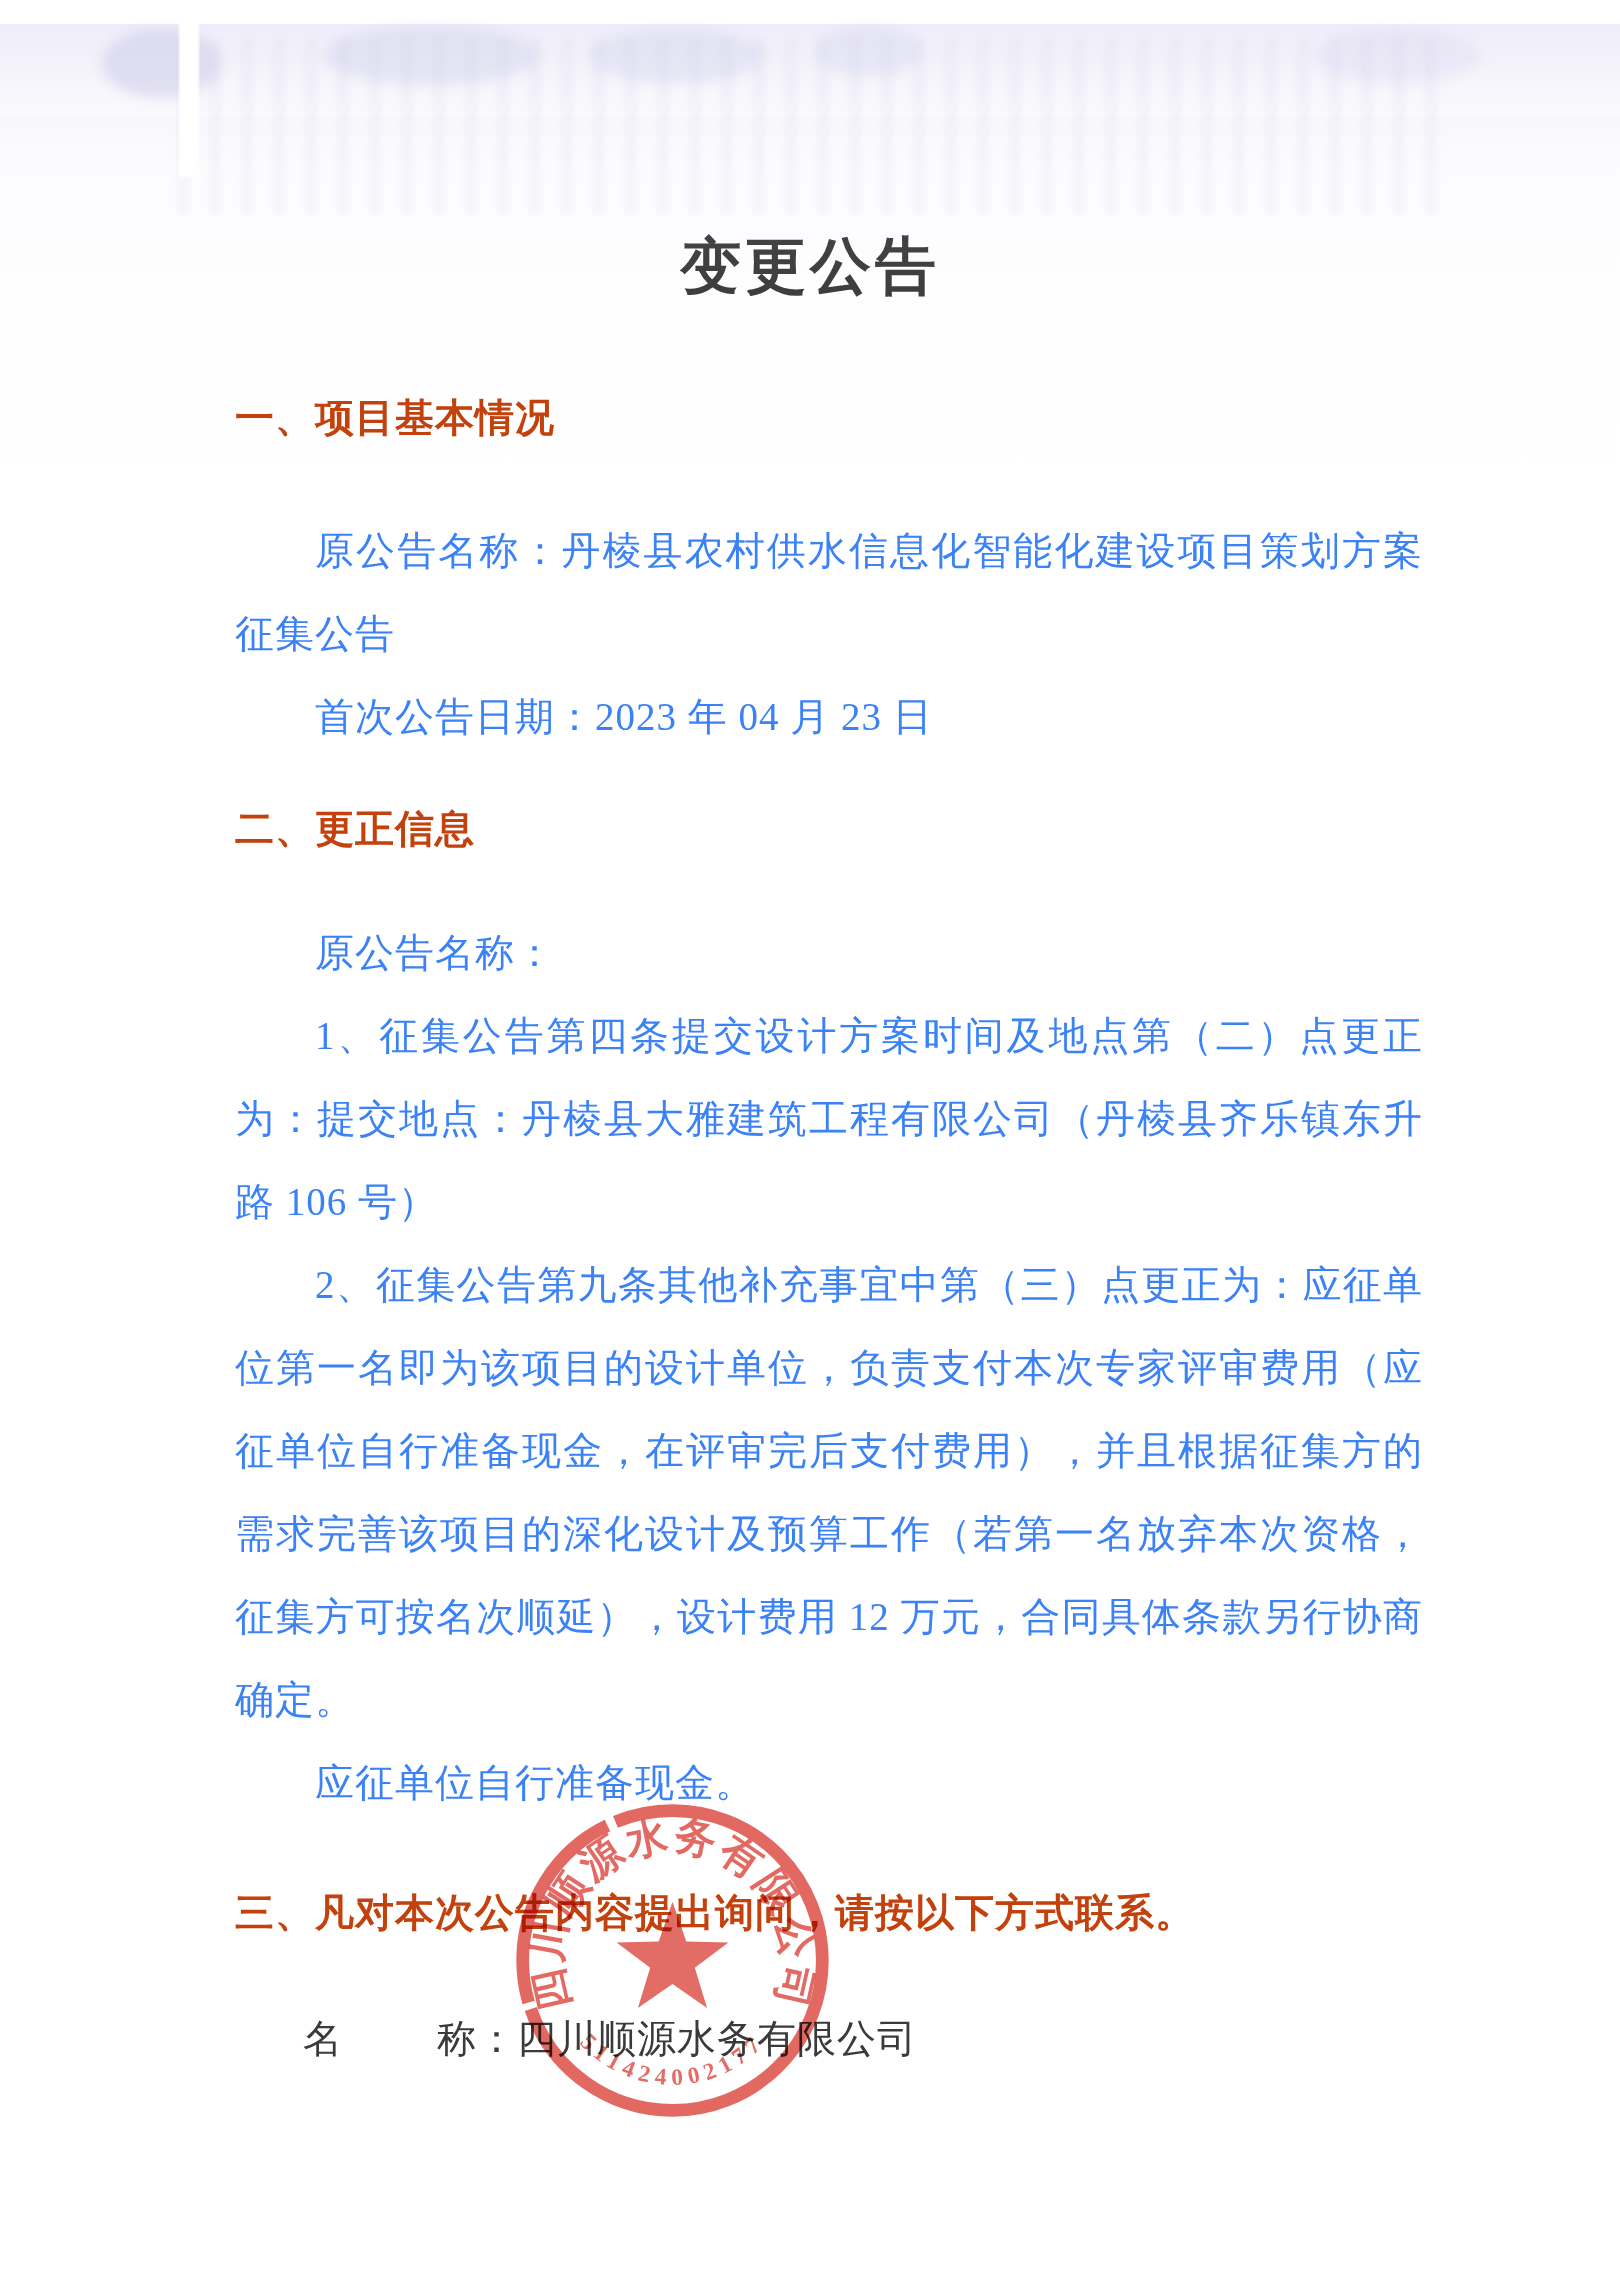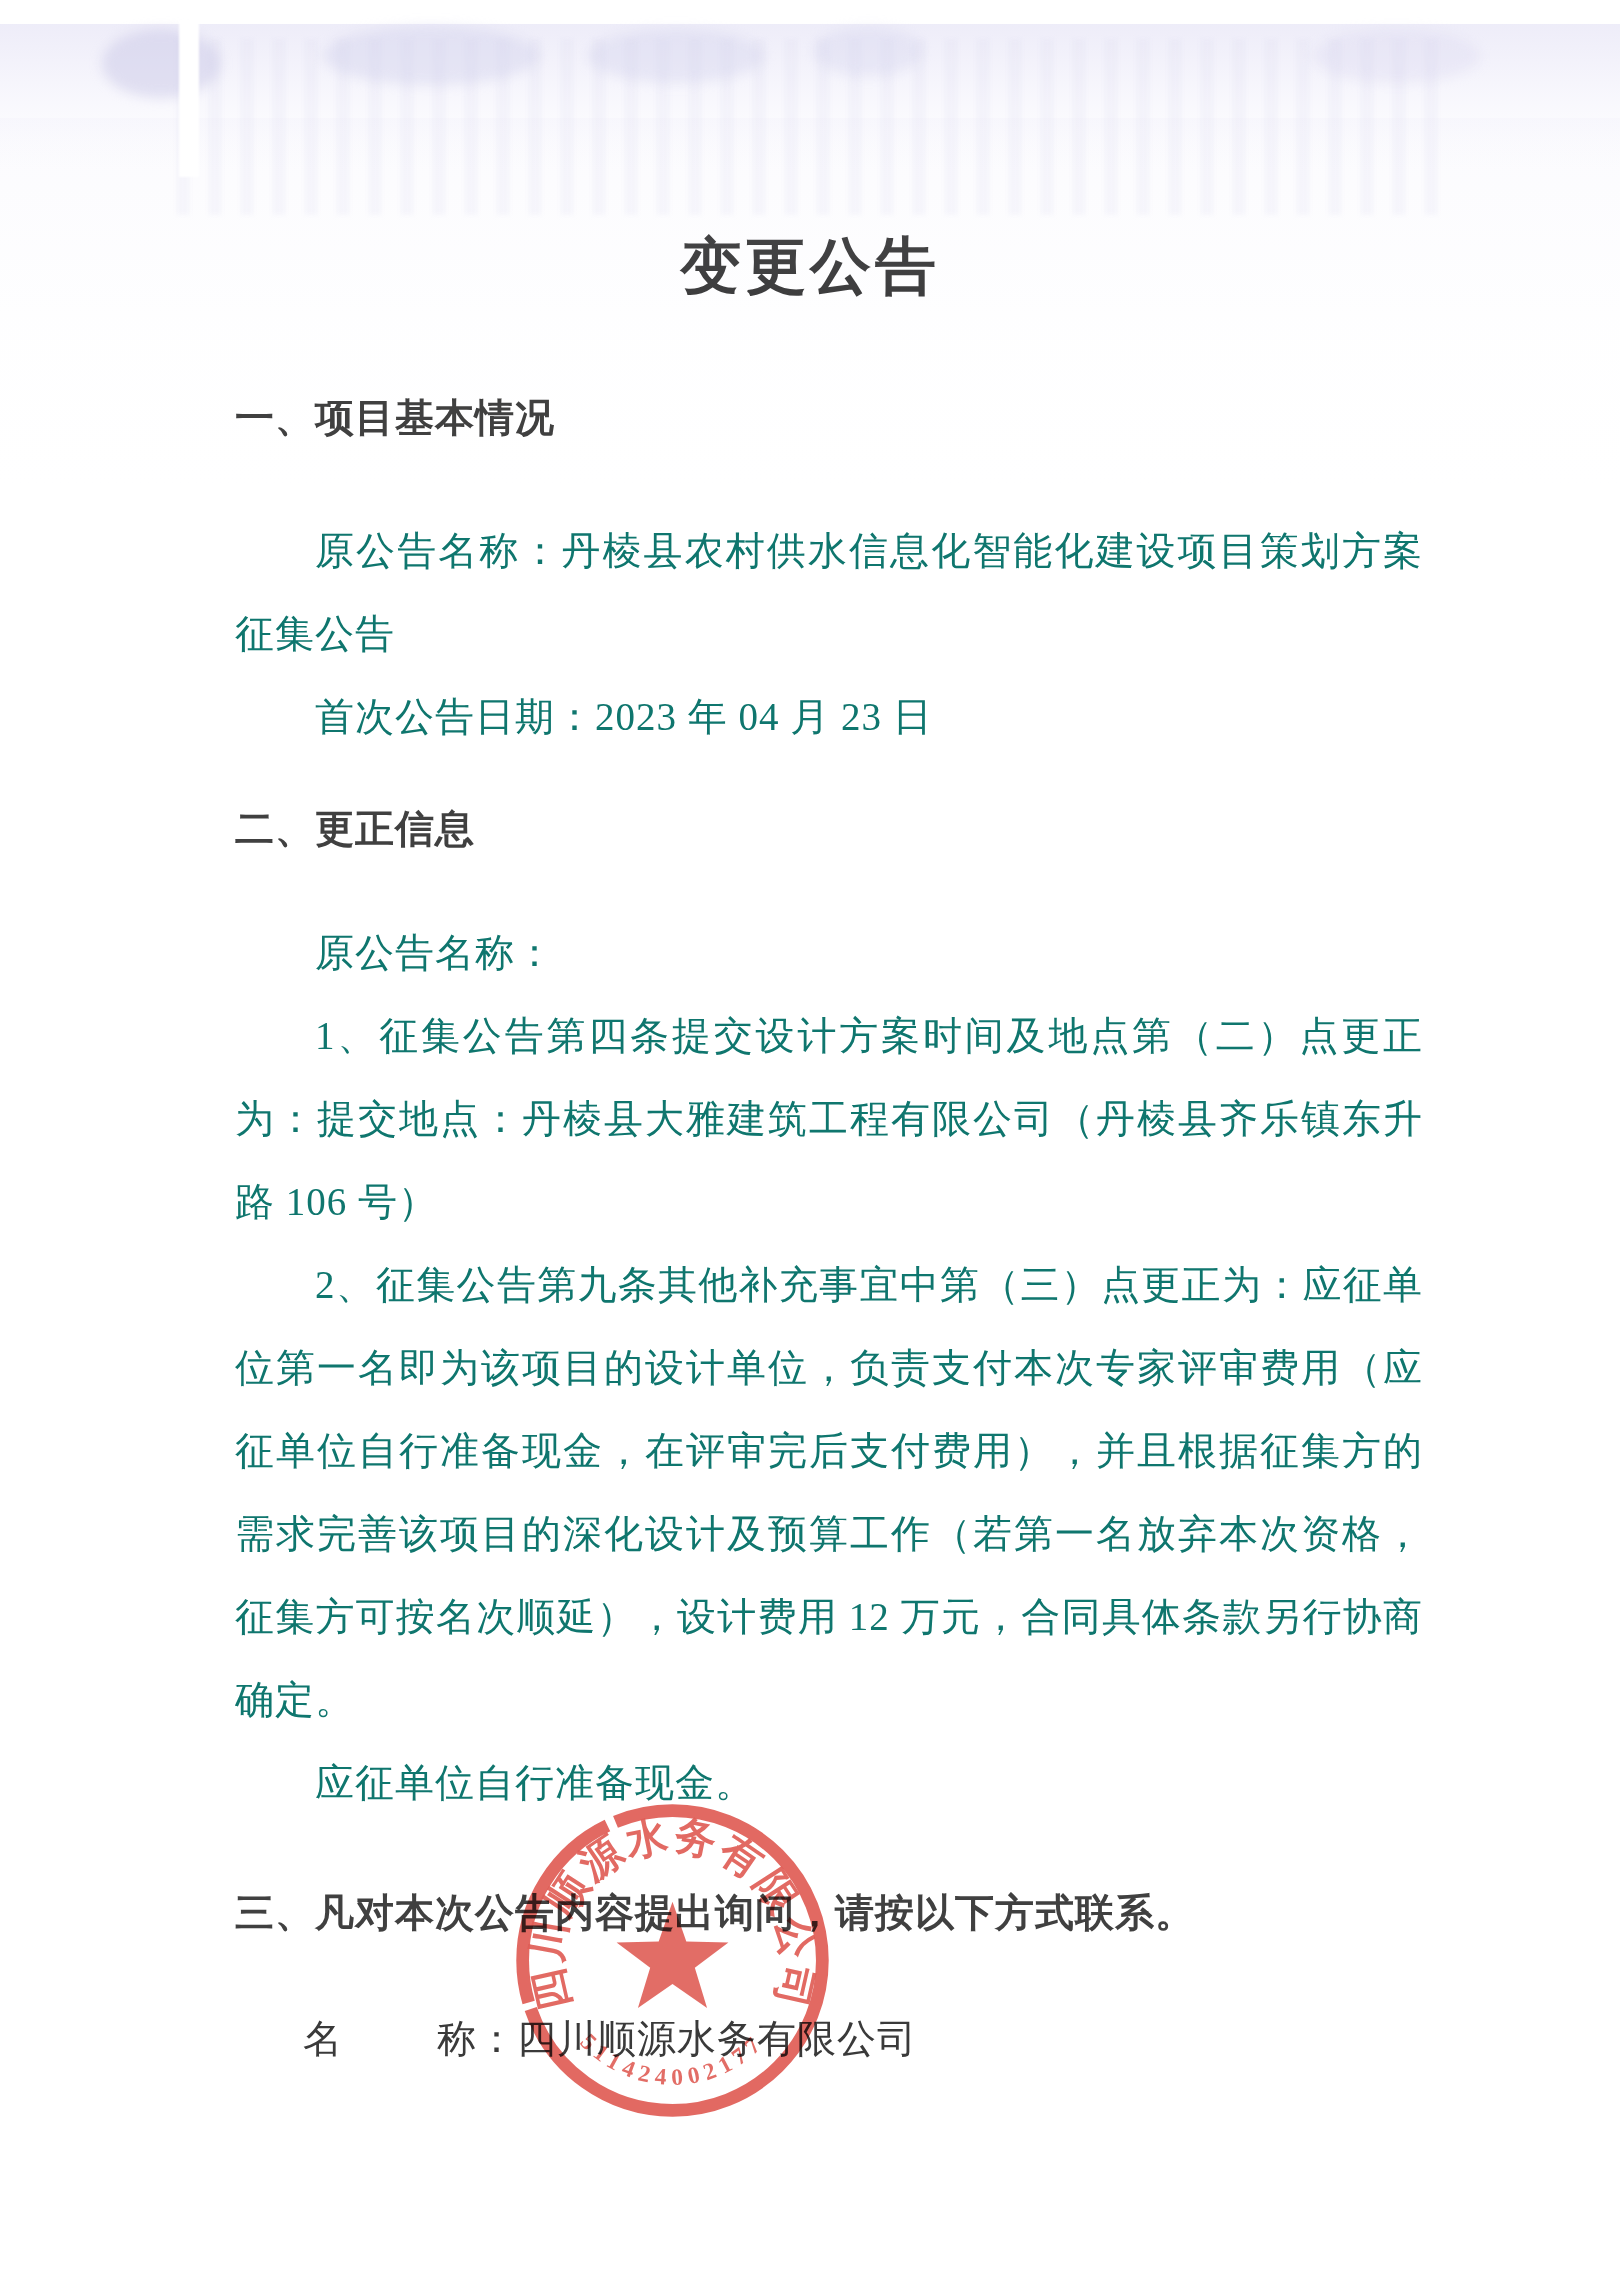--- a/index.html
+++ b/index.html
@@ -41,29 +41,29 @@
   
   .doc-title{
     margin:0;padding-top:227px;
     font-size:61px;line-height:80px;
     font-weight:900;text-align:center;
     color:#2b2b2b;letter-spacing:3.9px;
   }
   .content{position:absolute;left:235px;top:308px;width:1188px;}
   .sec{
     margin:0;font-family:"Liberation Sans", sans-serif;
-    font-size:39px;line-height:82px;font-weight:700;color:#404040;
+    font-size:39px;line-height:82px;font-weight:700;color:#c2410c;
     letter-spacing:1px;
   }
   .sec1{margin-top:69px;}
   .sec2{margin-top:33px;font-family:Liberation Mono, monospace;}
   .sec3{margin-top:48px;font-family:Liberation Serif, serif;}
   p.body{
     margin:0;font-size:39px;line-height:83px;
-    text-align:justify;text-indent:80px;letter-spacing:1px;color:#0f766e;
+    text-align:justify;text-indent:80px;letter-spacing:1px;color:#3b82f6;
   }
   p.p-first{margin-top:50px;}
   p.p-label{margin-top:38px;}
   .contact-line{
     font-size:39px;line-height:83px;letter-spacing:1px;color:#3a3a3a;
   }
   .contact-name{margin-top:43px;padding-left:68px;}
   .contact-phone{margin-top:13.7px;padding-left:49px;}
   .spread{display:inline-flex;width:174px;justify-content:space-between;}
   .phone-value{margin-left:19.6px;}

